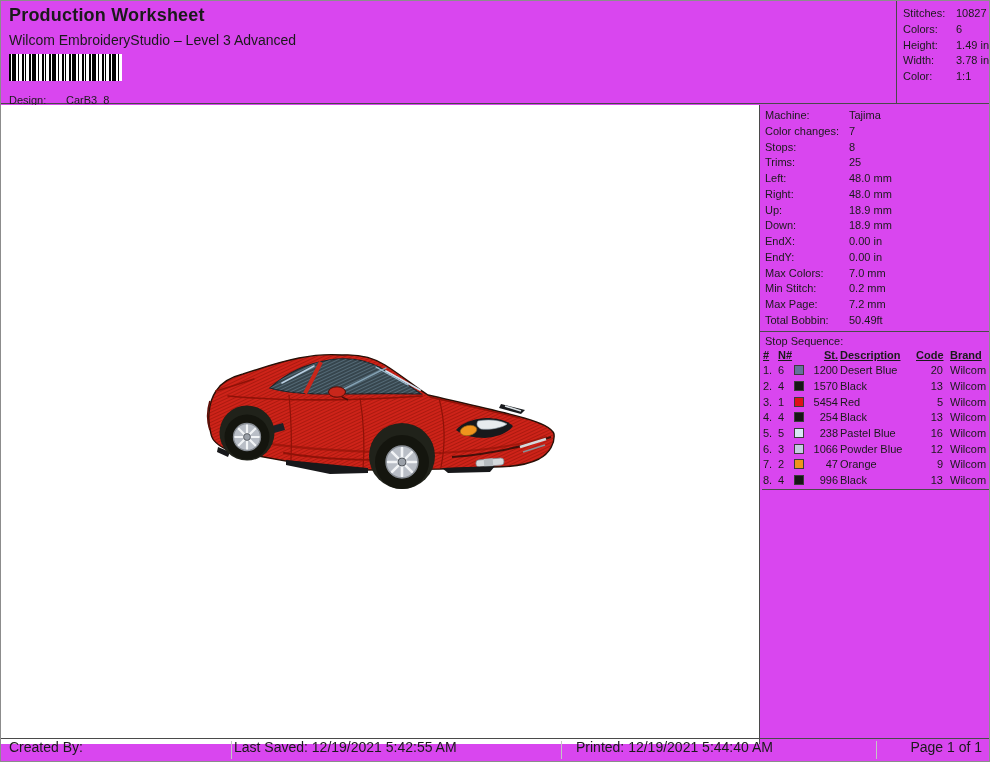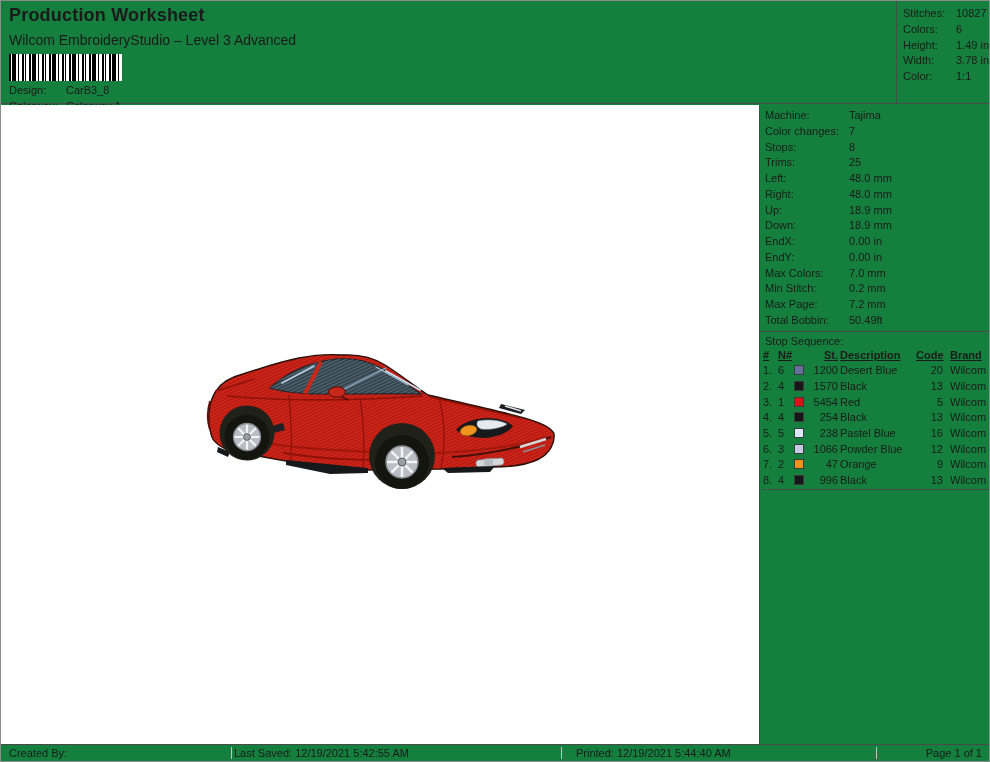--- a/index.html
+++ b/index.html
@@ -1,32 +1,32 @@
 <!DOCTYPE html>
 <html><head>
 <meta charset="utf-8">
 <style>
   * { margin:0; padding:0; box-sizing:border-box; }
   html,body { background:#fff; font-family:"Liberation Sans", sans-serif; color:#1a1a1a; }
   .page {
-    position:relative; width:990px; height:762px; background:#15803d;
+    position:relative; width:990px; height:762px; background:#d946ef;
     border:1px solid #8c8c8c; overflow:hidden;
     font-size:11px;
   }
   
   .header { position:absolute; left:0; top:0; right:0; height:103px; border-bottom:1px solid #4a4a4a; }
   .header-left { position:absolute; left:8px; top:4px; right:100px; }
   .title { font-size:18px; font-weight:bold; letter-spacing:0.2px; }
   .subtitle { font-size:14px; margin-top:6px; }
   .barcode { width:113px; height:27px; margin-top:6px;
     background:repeating-linear-gradient(90deg,
       #000 0 2px,#fff 2px 3px,#000 3px 7px,#fff 7px 9px,#000 9px 10px,
       #fff 10px 13px,#000 13px 15px,#fff 15px 16px,#000 16px 17px,#fff 17px 20px);
   }
-  .meta-row { display:flex; margin-top:3px; line-height:13px; }
+  .meta-row { display:flex; margin-top:13px; line-height:13px; }
   .meta-label { width:57px; }
   
   .stats-box { position:absolute; right:0; top:0; width:93px; height:103px;
     border-left:1px solid #4a4a4a; padding:5px 0 0 6px; }
   .stat-row { display:flex; height:15.8px; line-height:15.8px; }
   .stat-label { width:53px; }
   
   .main { position:absolute; left:0; top:104px; right:0; bottom:17px; }
   .design-area { position:absolute; left:0; top:0; right:230px; bottom:0; background:#fff; }
   .design-svg { position:absolute; left:189px; top:236px; }
@@ -39,22 +39,22 @@
     border-bottom:1px solid #4a4a4a; }
   table.stop-table th { font-weight:bold; text-decoration:underline; text-align:left; }
   table.stop-table th, table.stop-table td { padding:0 1px; height:15.7px; line-height:15.7px;
     font-size:11px; white-space:nowrap; overflow:hidden; }
   col.c-num { width:15px; } col.c-n { width:16px; } col.c-sw { width:15px; }
   col.c-st { width:31px; } col.c-desc { width:76px; } col.c-code { width:29px; } col.c-brand { width:46px; }
   .al-r { text-align:right !important; }
   .brand-cell { padding-left:6px !important; }
   .swatch { display:inline-block; width:10px; height:10px; border:1px solid #3a3a3a; vertical-align:-1px; }
   
-  .footer { position:absolute; left:0; right:0; bottom:0; height:17px; border-top:1px solid #4a4a4a;
-    font-size:11px; line-height:16px; }
+  .footer { position:absolute; left:0; right:0; bottom:0; height:23px; border-top:1px solid #4a4a4a;
+    font-size:14px; line-height:16px; }
   .f-created { position:absolute; left:8px; }
   .f-saved { position:absolute; left:233px; }
   .f-printed { position:absolute; left:575px; }
   .f-page { position:absolute; right:7px; }
   .fsep { position:absolute; top:2px; bottom:2px; width:1px; background:#c4c4c4; }
 </style>
 </head>
 <body>
 
 <div class="page">

